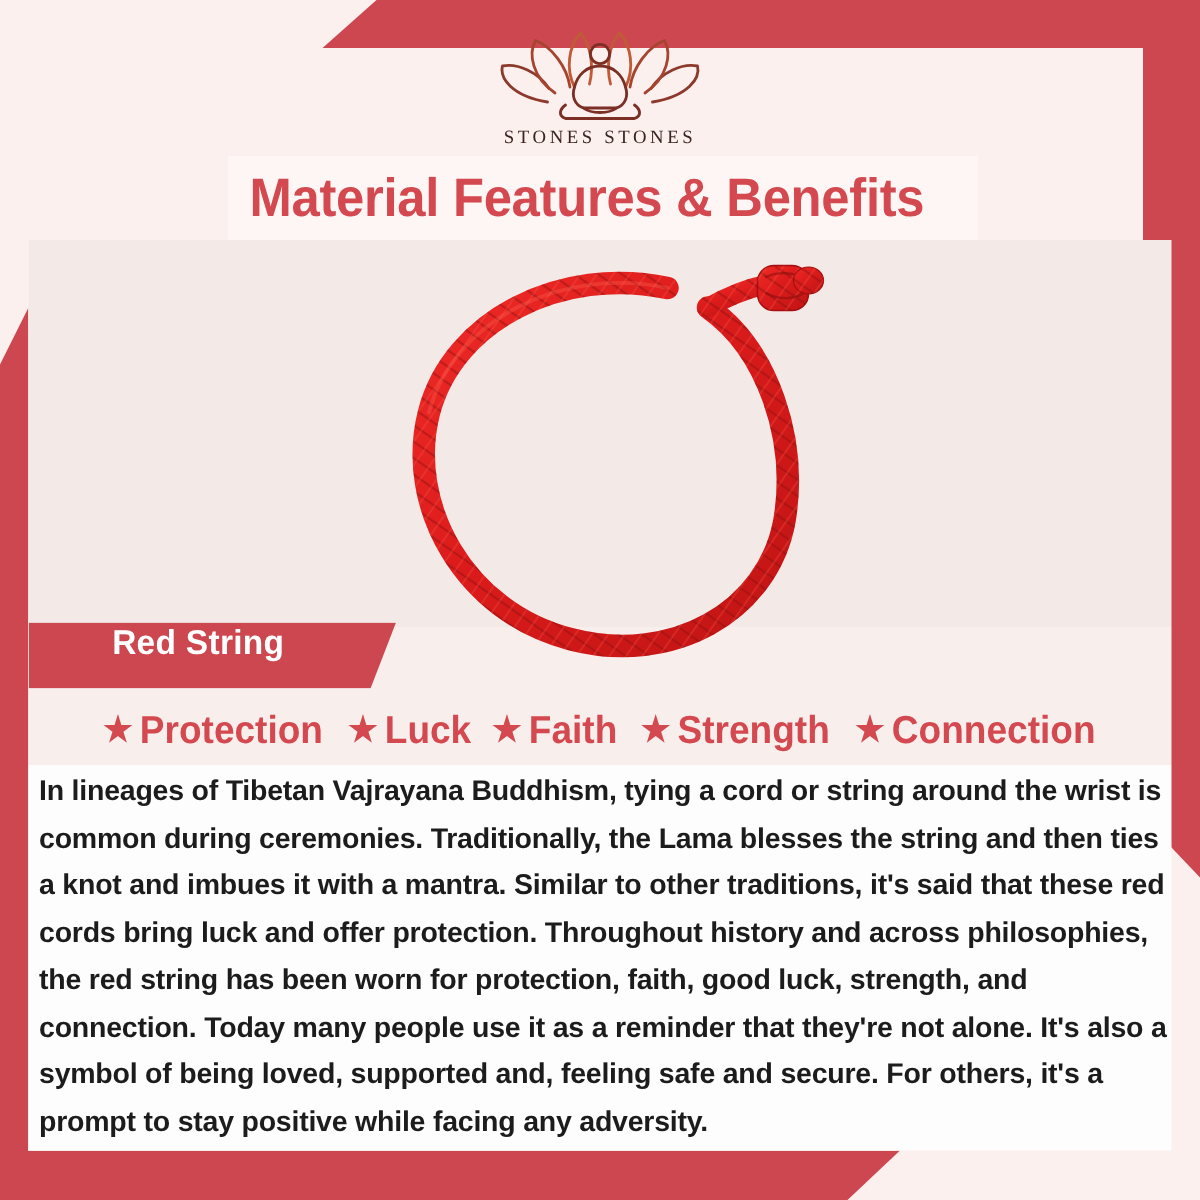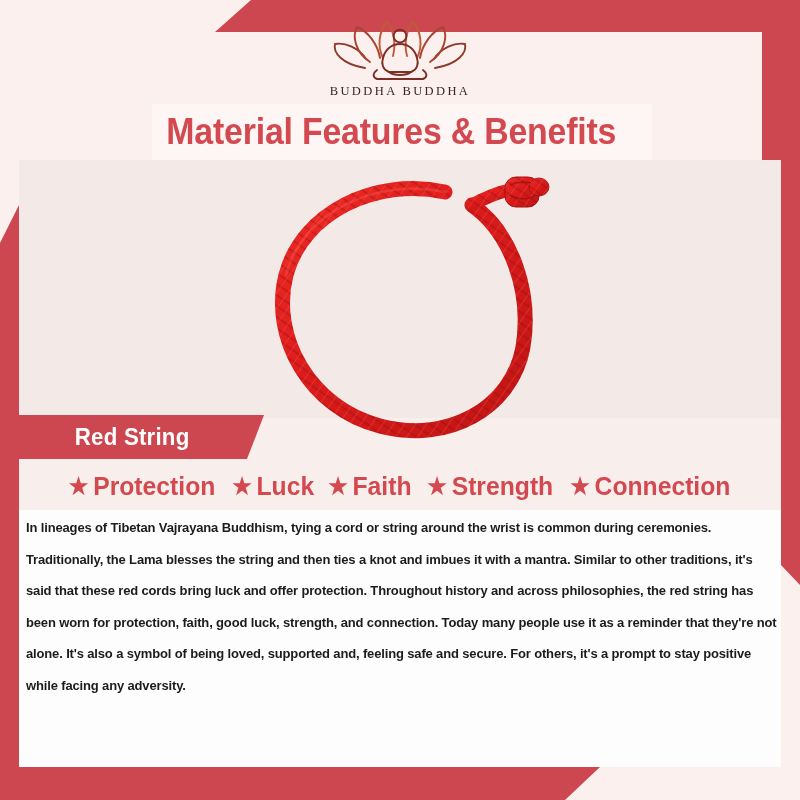--- a/index.html
+++ b/index.html
@@ -91,21 +91,21 @@
     width:340px; height:290px;
     z-index:3;
   }
 
   
   .label-banner{
     position:absolute;
     left:19px; top:415px; width:245px; height:44px;
     background:#cd4750;
     clip-path:polygon(0 0, 245px 0, 228px 44px, 0 44px);
-    display:flex; align-items:center;
+    display:flex; align-items:flex-start;
     z-index:6;
   }
   .label-text{
     color:#ffffff;
     font-size:23px;
     font-weight:bold;
     margin-left:54px;
     letter-spacing:0.2px;
     transform:scaleX(0.97);
   }
@@ -133,21 +133,21 @@
   .body-panel{
     position:absolute;
     left:19px; top:510px; width:762px; height:257px;
     background:#fdfdfd;
     z-index:2;
   }
   .body-text{
     position:absolute;
     left:26px; top:512px; width:752px;
     color:#1c1c1c;
-    font-size:13px;
+    font-size:19px;
     font-weight:bold;
     line-height:31.5px;
     letter-spacing:-0.15px;
     z-index:6;
     text-align:left;
   }
 </style>
 </head>
 <body>
 
@@ -180,21 +180,21 @@
 
         <circle cx="75" cy="22" r="6.4" stroke="#7b2f25"></circle>
 
         <path d="M75 30 C66 30 60 36 58 44 C56 50 58 56 64 58 L86 58 C92 56 94 50 92 44 C90 36 84 30 75 30 Z" stroke="#7b2f25"></path>
 
         <path d="M52 56 C48 59 47 63 52 65 L98 65 C103 63 102 59 98 56" stroke="#7b2f25"></path>
 
         <path d="M64 58 C69 62 81 62 86 58" stroke="#7b2f25"></path>
       </g>
     </svg>
-    <div class="logo-word">BUDDHA BUDDHA</div>
+    <div class="logo-word">STONES STONES</div>
   </div>
 
   <div class="title-banner">
     <span class="title-text">Material Features &amp; Benefits</span>
   </div>
 
   <svg class="product-img" viewBox="0 0 340 290">
     <defs>
       <linearGradient id="cordGrad" x1="0" y1="0" x2="1" y2="1">
         <stop offset="0%" stop-color="#ef2b27"></stop>

